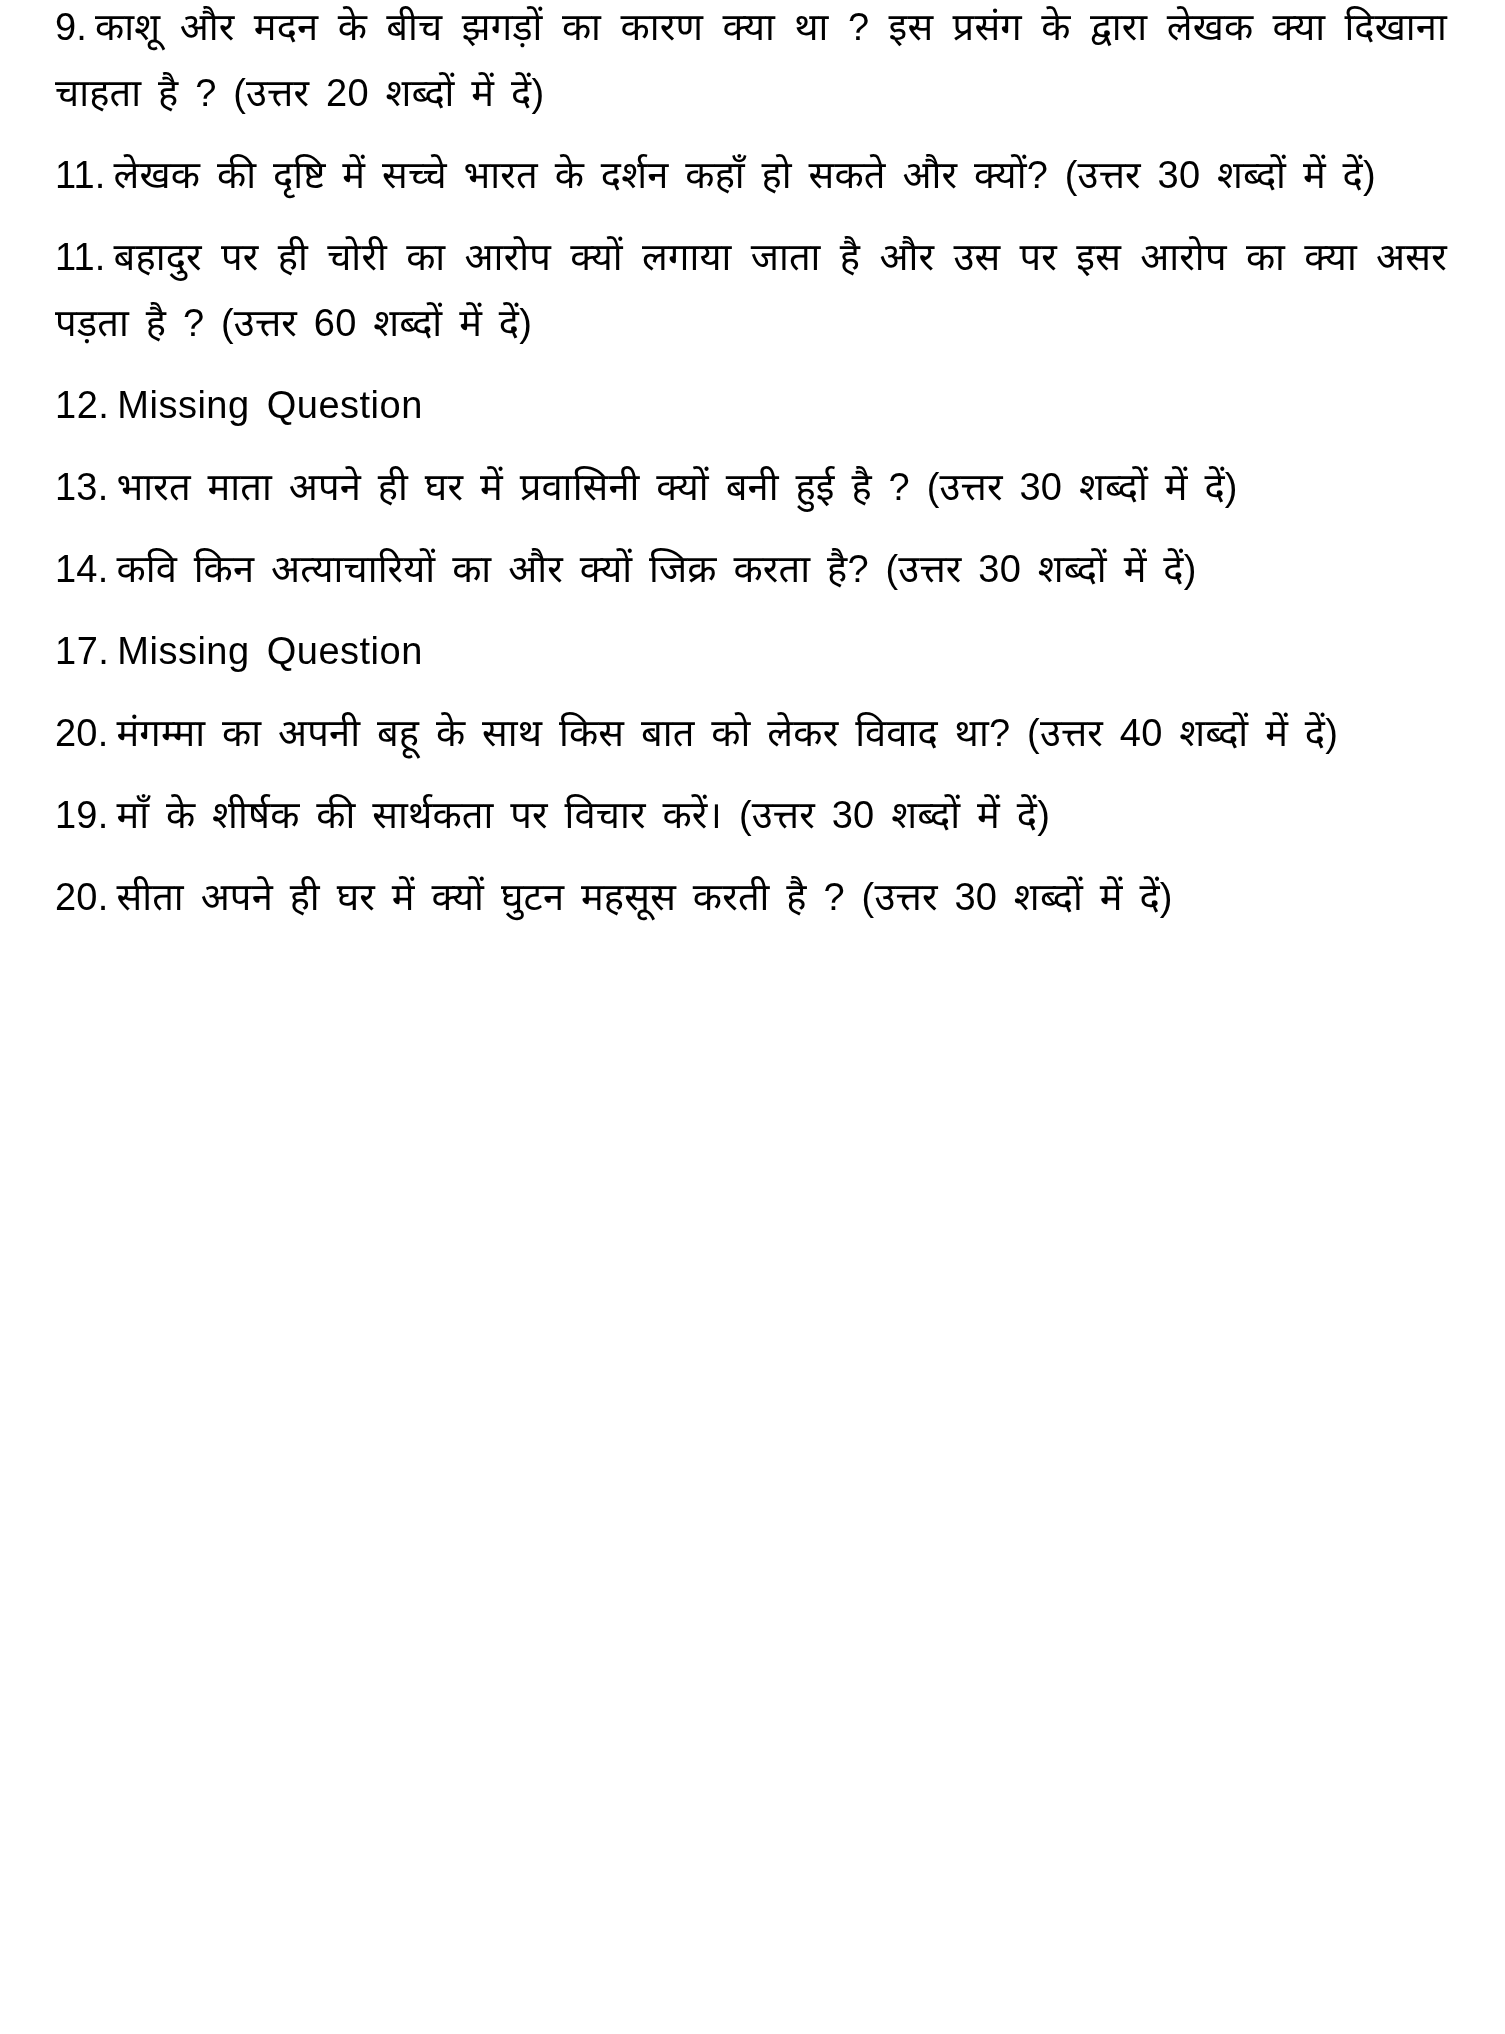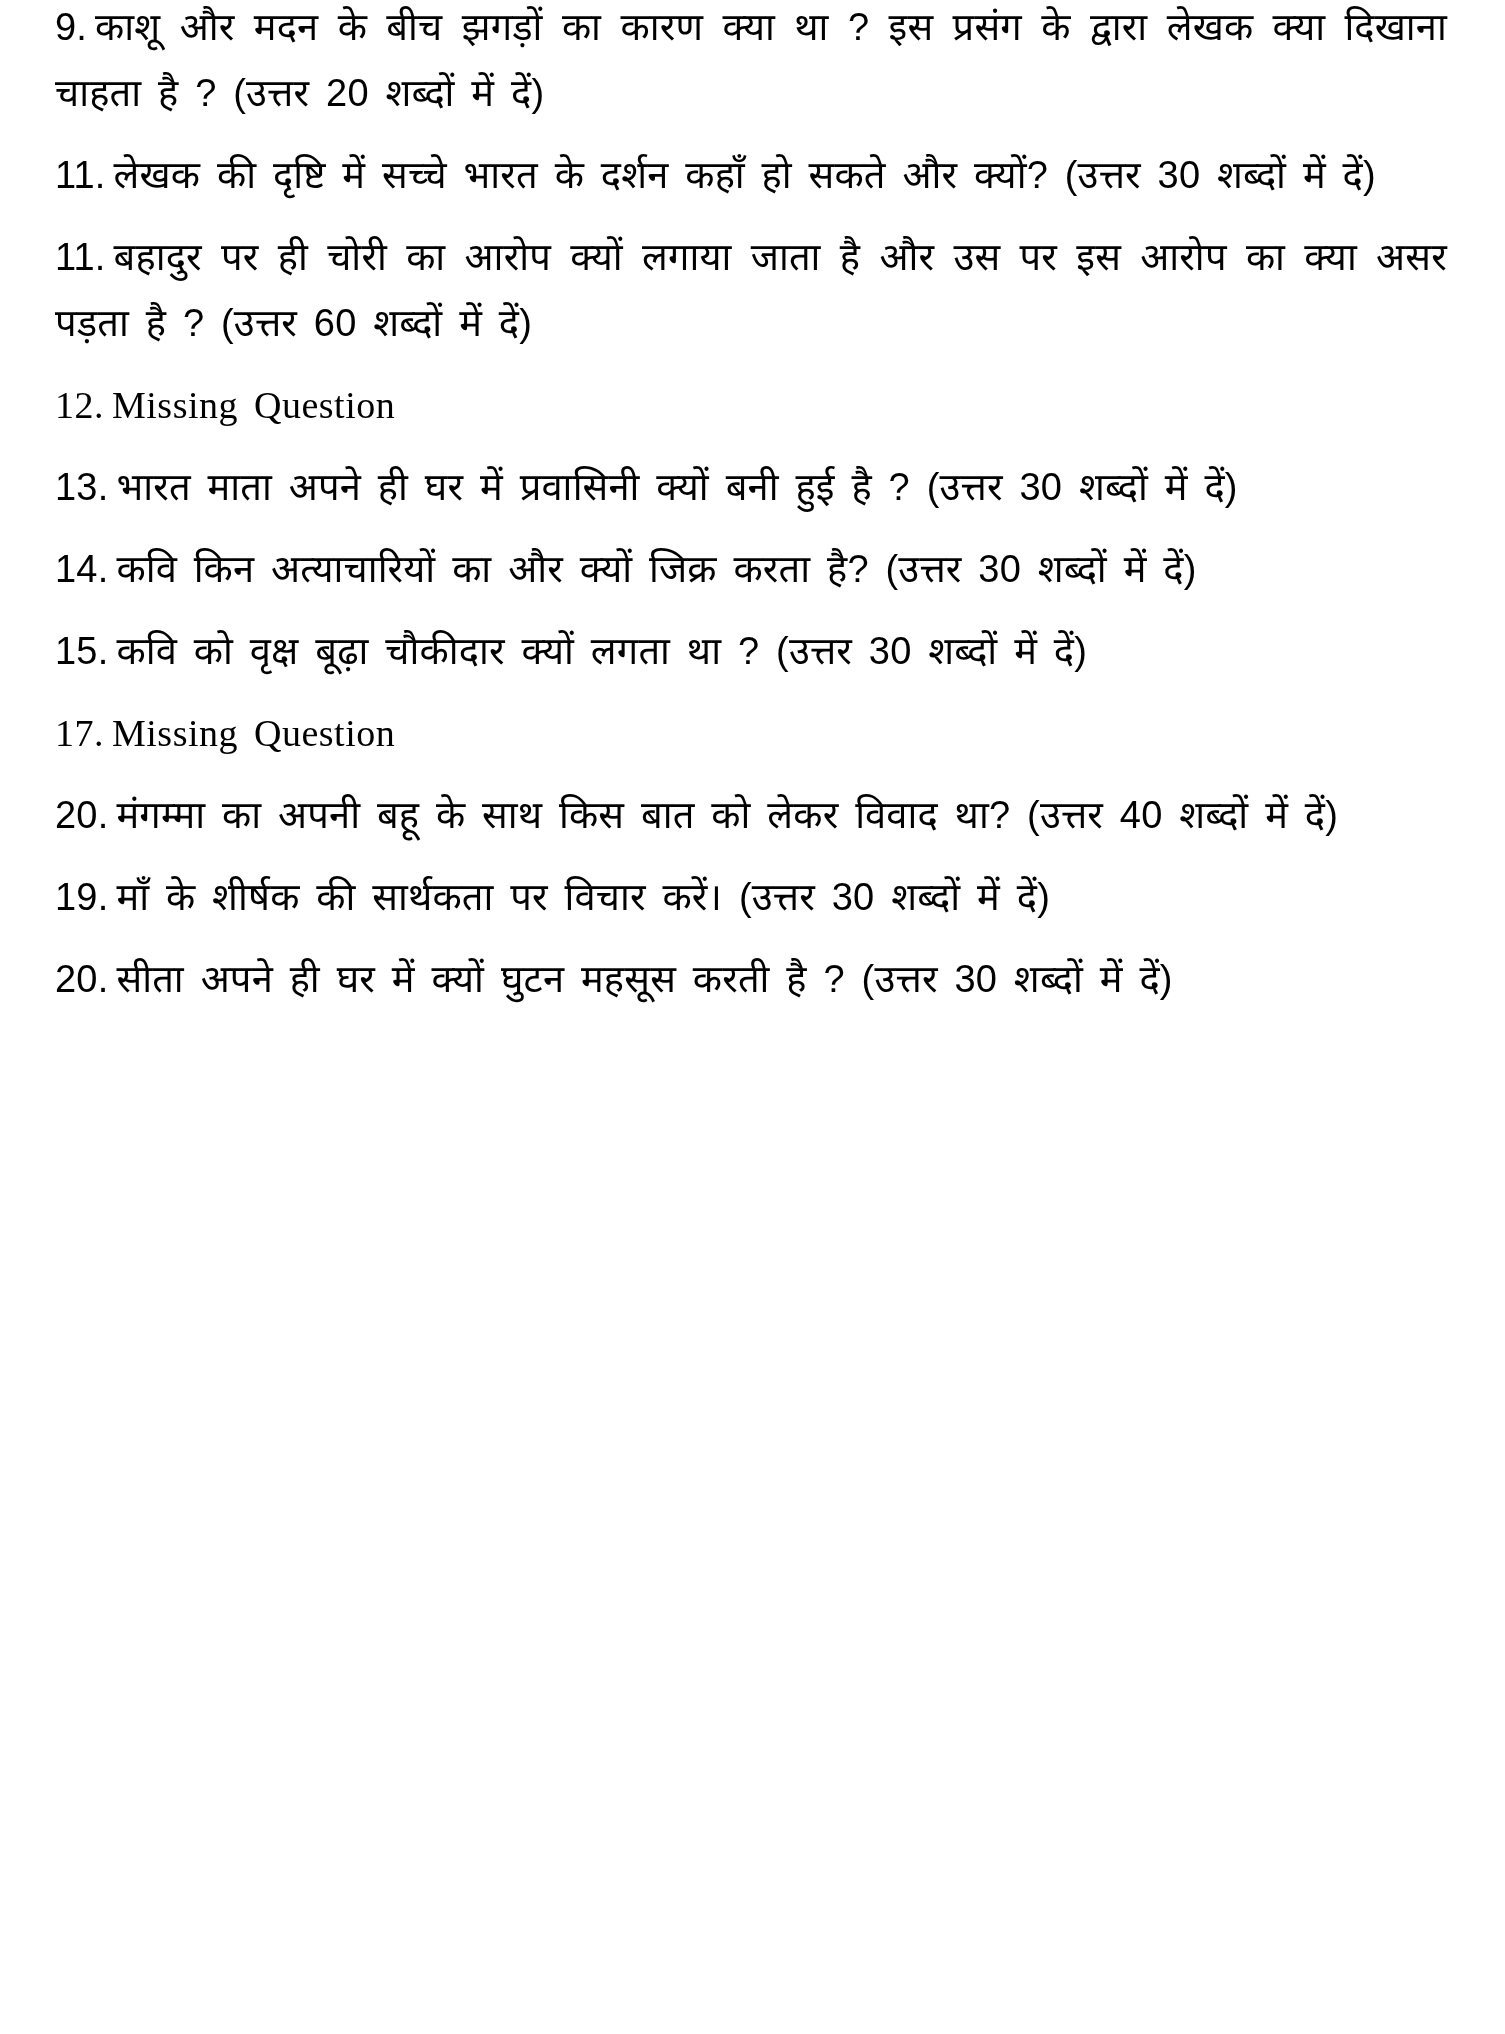--- a/index.html
+++ b/index.html
@@ -28,31 +28,29 @@
       text-align: justify;
       text-align-last: left;
       word-spacing: 6px;
       letter-spacing: 0.2px;
     }
     .question .num {
       margin-right: 8px;
     }
     .question.missing {
       letter-spacing: 0.5px;
-      font-family: Liberation Serif, serif;
     }
   </style>
 </head>
 <body>
 
 <div class="page">
   <p class="question"><span class="num">9.</span><span>काशू और मदन के बीच झगड़ों का कारण क्या था ? इस प्रसंग के द्वारा लेखक क्या दिखाना चाहता है ? (उत्तर 20 शब्दों में दें)</span></p>
   <p class="question"><span class="num">11.</span><span>लेखक की दृष्टि में सच्चे भारत के दर्शन कहाँ हो सकते और क्यों? (उत्तर 30 शब्दों में दें)</span></p>
   <p class="question"><span class="num">11.</span><span>बहादुर पर ही चोरी का आरोप क्यों लगाया जाता है और उस पर इस आरोप का क्या असर पड़ता है ? (उत्तर 60 शब्दों में दें)</span></p>
   <p class="question missing"><span class="num">12.</span><span>Missing Question</span></p>
   <p class="question"><span class="num">13.</span><span>भारत माता अपने ही घर में प्रवासिनी क्यों बनी हुई है ? (उत्तर 30 शब्दों में दें)</span></p>
   <p class="question"><span class="num">14.</span><span>कवि किन अत्याचारियों का और क्यों जिक्र करता है? (उत्तर 30 शब्दों में दें)</span></p>
-  <p class="question"><span class="num">15.</span><span>कवि को वृक्ष बूढ़ा चौकीदार क्यों लगता था ? (उत्तर 30 शब्दों में दें)</span></p>
   <p class="question missing"><span class="num">17.</span><span>Missing Question</span></p>
   <p class="question"><span class="num">20.</span><span>मंगम्मा का अपनी बहू के साथ किस बात को लेकर विवाद था? (उत्तर 40 शब्दों में दें)</span></p>
   <p class="question"><span class="num">19.</span><span>माँ के शीर्षक की सार्थकता पर विचार करें। (उत्तर 30 शब्दों में दें)</span></p>
   <p class="question"><span class="num">20.</span><span>सीता अपने ही घर में क्यों घुटन महसूस करती है ? (उत्तर 30 शब्दों में दें)</span></p>
 </div>
 
 </body></html>

